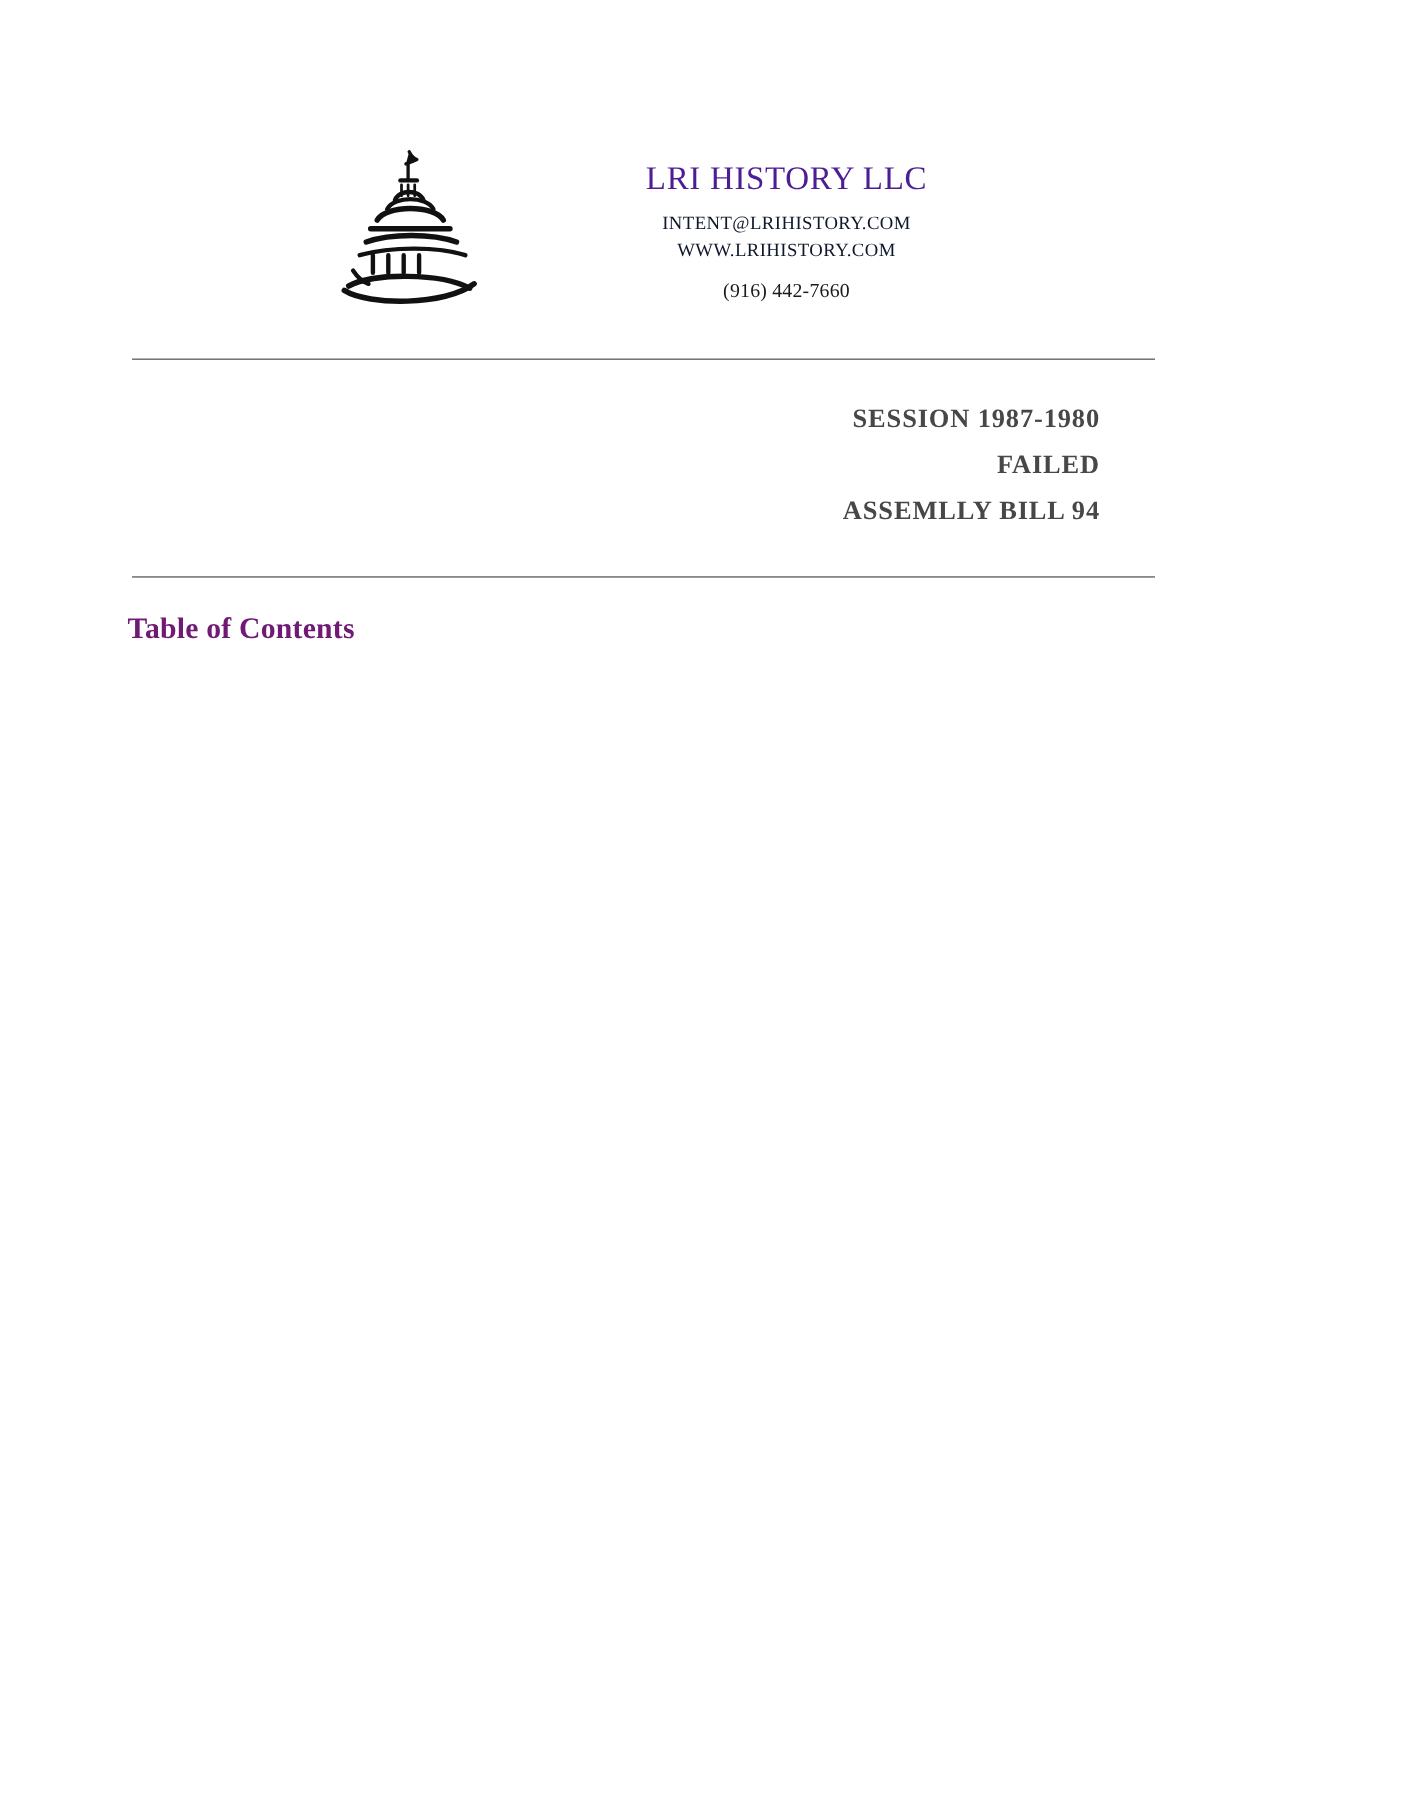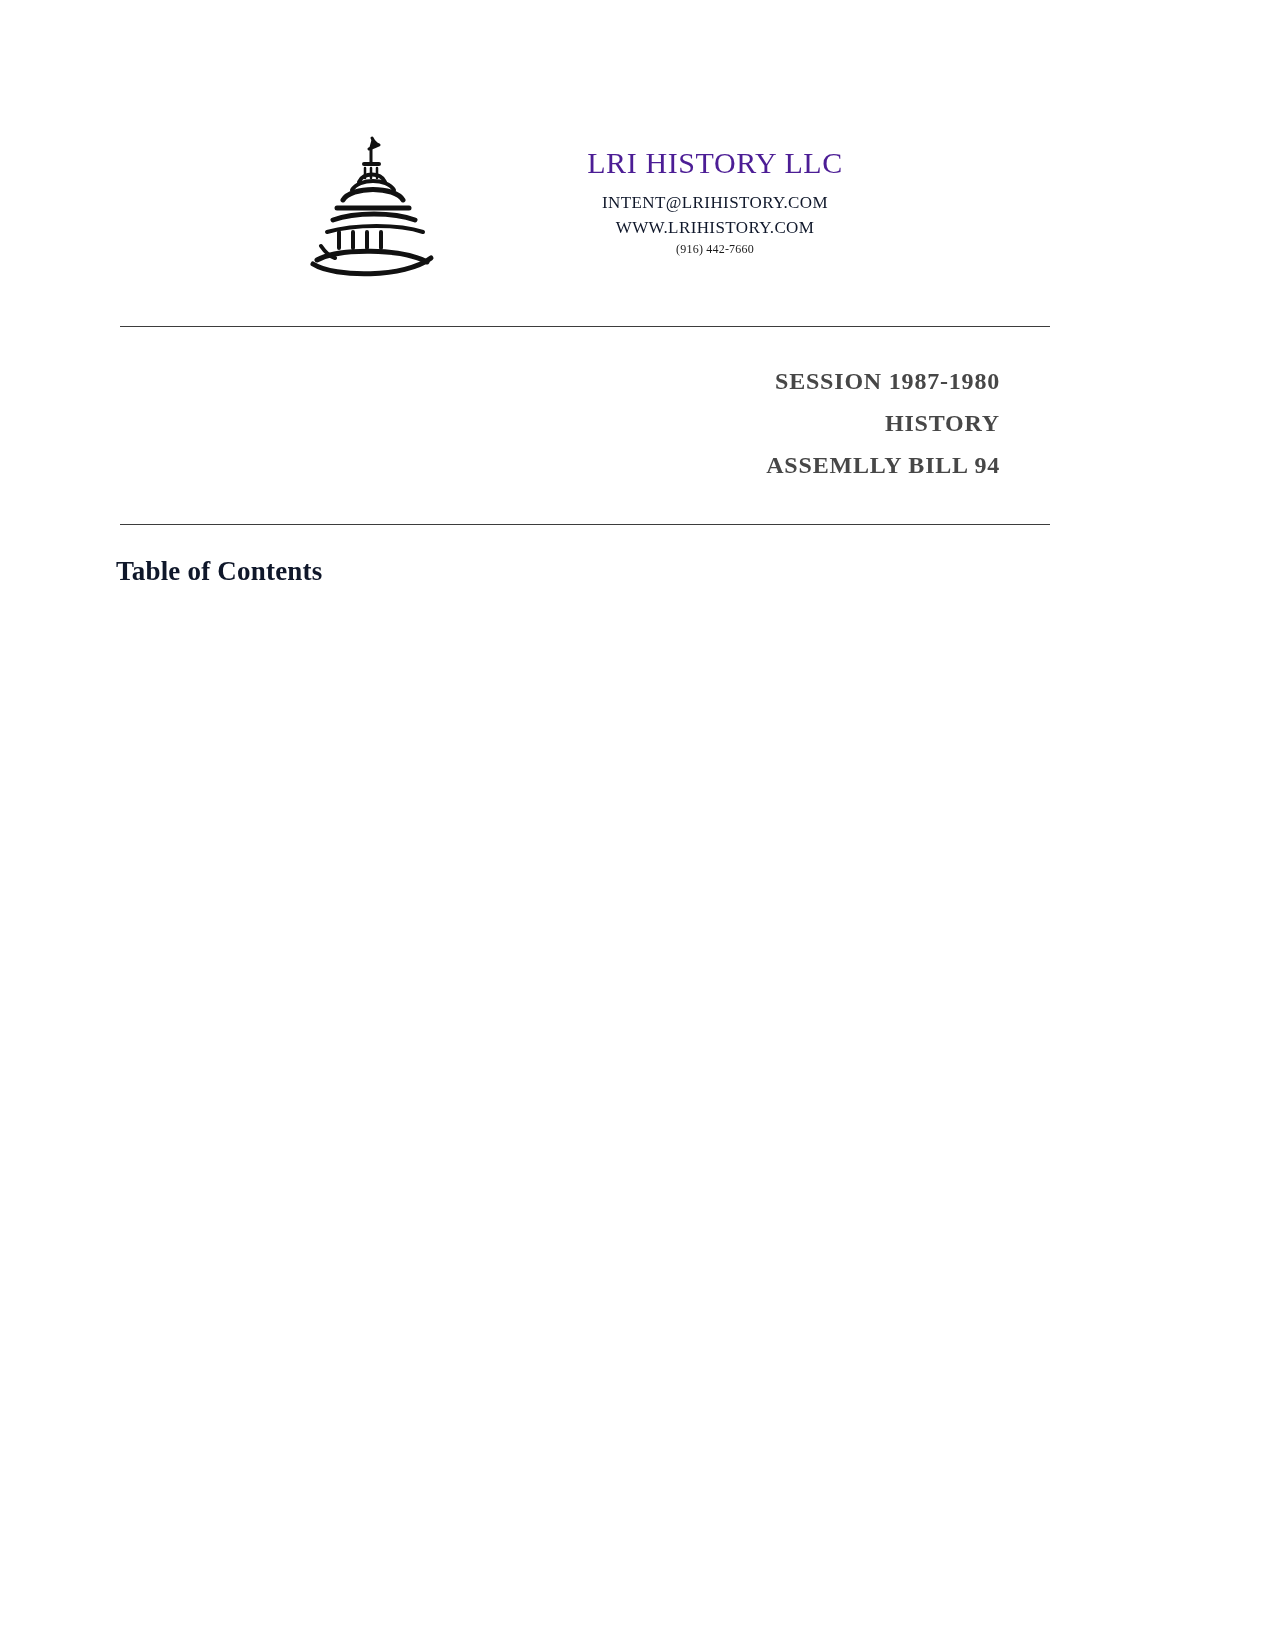--- a/index.html
+++ b/index.html
@@ -59,24 +59,24 @@
   }
 
   .org-line {
     font-size: 17px;
     letter-spacing: 0.4px;
     color: #0f172a;
     line-height: 1.45;
   }
 
   .org-phone {
-    font-size: 12px;
+    font-size: 18px;
     letter-spacing: 0.2px;
     color: #1a1a1a;
-    margin-top: 2px;
+    margin-top: 14px;
   }
 
   
   .rule {
     position: absolute;
     left: 120px;
     width: 930px;
     height: 0;
     border-top: 1px solid #3d3d3d;
   }
@@ -97,21 +97,21 @@
     line-height: 42px;
   }
 
   
   .toc-title {
     position: absolute;
     left: 116px;
     top: 556px;
     font-size: 27px;
     font-weight: bold;
-    color: #0f172a;
+    color: #701a75;
     letter-spacing: 0.2px;
   }
 
   .toc-list {
     position: absolute;
     left: 140px;
     top: 618px;
     width: 800px;
     margin: 0;
     padding: 0;
@@ -165,21 +165,21 @@
       <div class="org-line">WWW.LRIHISTORY.COM</div>
       <div class="org-phone">(916) 442-7660</div>
     </div>
 
   </div>
 
   <div class="rule rule-top"></div>
 
   <div class="bill-head">
     <div>SESSION  1987-1980</div>
-    <div>HISTORY</div>
+    <div>FAILED</div>
     <div>ASSEMLLY BILL 94</div>
   </div>
 
   <div class="rule rule-bottom"></div>
 
   <div class="toc-title">Table of Contents</div>
 
 
 </div>
 

